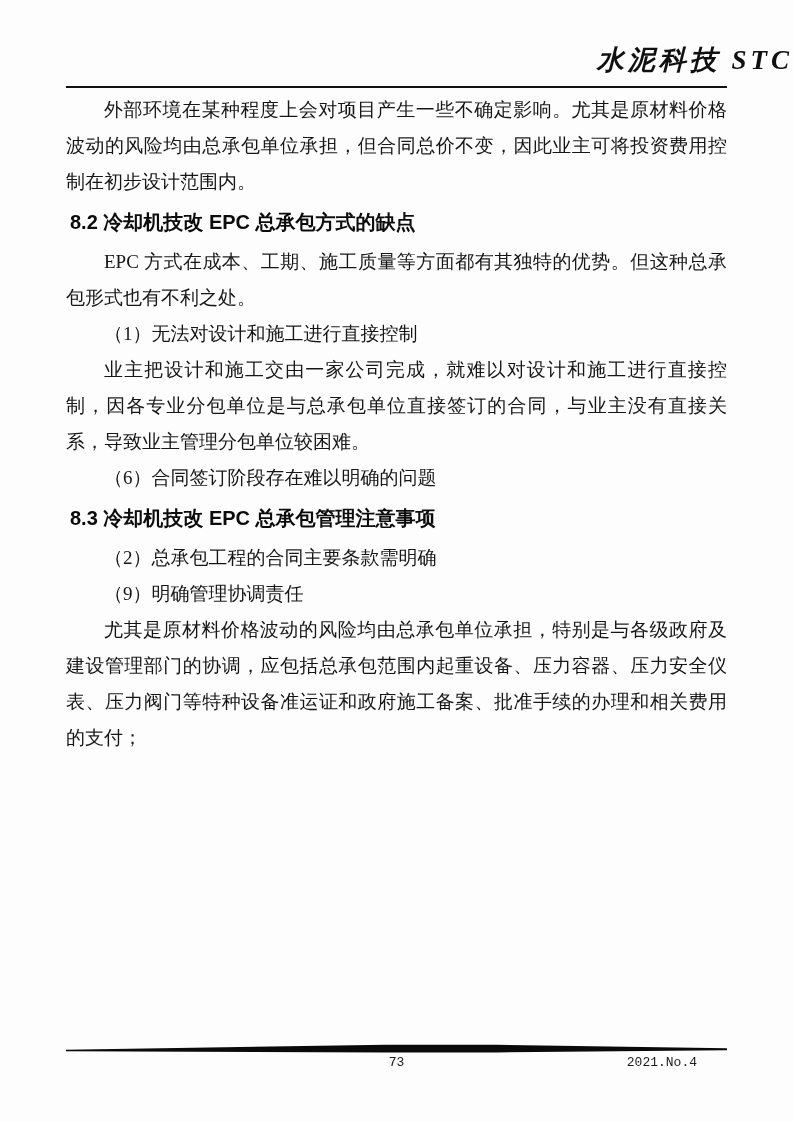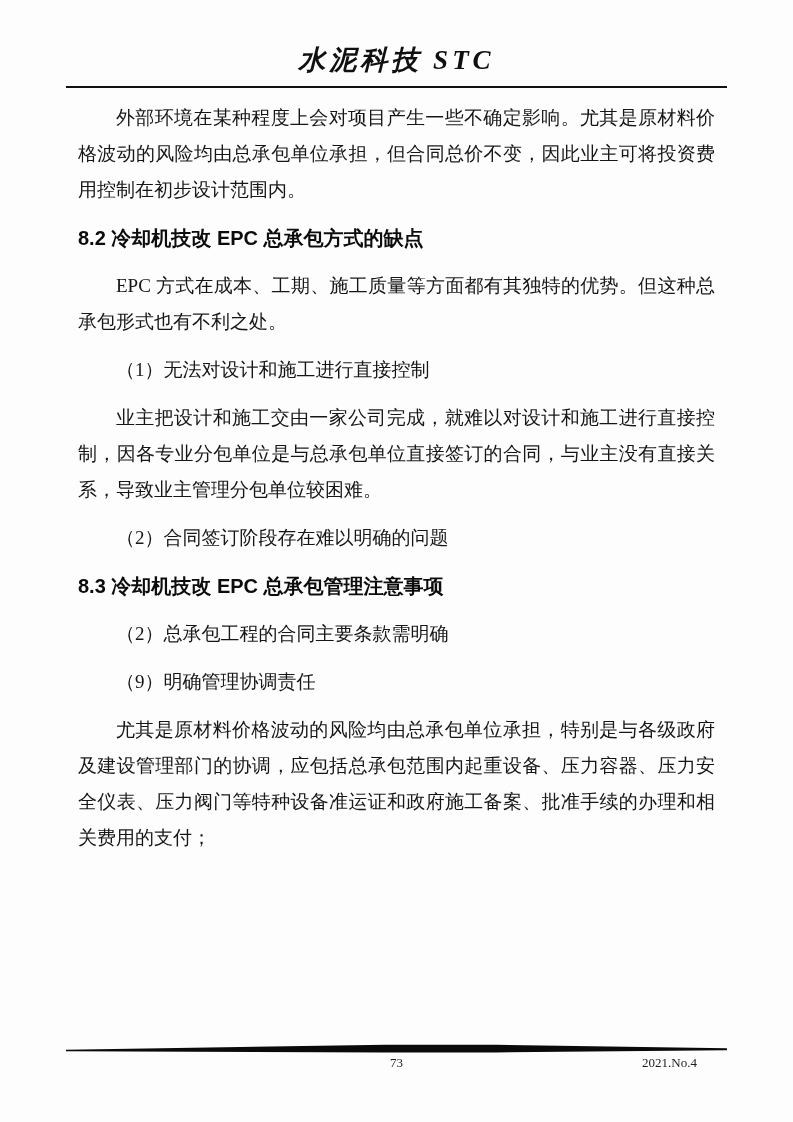--- a/index.html
+++ b/index.html
@@ -11,21 +11,21 @@
     position: relative;
     width: 793px;
     height: 1122px;
     background: #fdfdfd;
     overflow: hidden;
     color: #141414;
   }
   .journal-title {
     margin: 0;
     padding-top: 42px;
-    text-align: center;
+    text-align: right;
     font-family: "Liberation Serif", "DejaVu Serif", serif;
     font-style: italic;
     font-weight: 700;
     font-size: 27px;
     letter-spacing: 4px;
     color: #101010;
   }
   .header-rule {
     width: 661px;
     margin: 8px auto 0 auto;
@@ -35,25 +35,25 @@
   .article {
     width: 661px;
     margin: 4px auto 0 auto;
     font-family: "Liberation Serif", "DejaVu Serif", serif;
     font-size: 19px;
     line-height: 36px;
     text-align: justify;
     color: #161616;
   }
   .article p.para {
-    margin: 12px;
+    margin: 0;
     text-indent: 2em;
   }
   .article h2.heading {
-    margin: 12px;
+    margin: 4px;
     font-family: "Liberation Sans", "DejaVu Sans", sans-serif;
     font-size: 20px;
     font-weight: 700;
     line-height: 36px;
     text-indent: 0;
     color: #0c0c0c;
   }
   .footer {
     position: absolute;
     left: 66px;
@@ -62,21 +62,21 @@
   }
   .footer-rule-svg {
     display: block;
     width: 661px;
     height: 9px;
   }
   .footer-meta {
     position: relative;
     margin-top: 2px;
     height: 20px;
-    font-family: Liberation Serif, serif;
+    font-family: Liberation Mono, monospace;
     font-size: 13px;
     color: #1c1c1c;
   }
   .page-number {
     position: absolute;
     left: 0;
     right: 0;
     text-align: center;
   }
   .issue-label {
@@ -93,21 +93,21 @@
   <h1 class="journal-title">水泥科技 STC</h1>
 
   <div class="header-rule"></div>
 
   <div class="article" id="article-body">
       <p class="para">外部环境在某种程度上会对项目产生一些不确定影响。尤其是原材料价格波动的风险均由总承包单位承担，但合同总价不变，因此业主可将投资费用控制在初步设计范围内。</p>
       <h2 class="heading">8.2 冷却机技改 EPC 总承包方式的缺点</h2>
       <p class="para">EPC 方式在成本、工期、施工质量等方面都有其独特的优势。但这种总承包形式也有不利之处。</p>
       <p class="para">（1）无法对设计和施工进行直接控制</p>
       <p class="para">业主把设计和施工交由一家公司完成，就难以对设计和施工进行直接控制，因各专业分包单位是与总承包单位直接签订的合同，与业主没有直接关系，导致业主管理分包单位较困难。</p>
-      <p class="para">（2）合同签订阶段存在难以明确的问题</p>
+      <p class="para">（6）合同签订阶段存在难以明确的问题</p>
       <h2 class="heading">8.3 冷却机技改 EPC 总承包管理注意事项</h2>
       <p class="para">（2）总承包工程的合同主要条款需明确</p>
       <p class="para">（9）明确管理协调责任</p>
       <p class="para">尤其是原材料价格波动的风险均由总承包单位承担，特别是与各级政府及建设管理部门的协调，应包括总承包范围内起重设备、压力容器、压力安全仪表、压力阀门等特种设备准运证和政府施工备案、批准手续的办理和相关费用的支付；</p>
     </div>
 
   <div class="footer">
     <svg class="footer-rule-svg" viewBox="0 0 661 9" preserveAspectRatio="none" aria-hidden="true">
       <polygon points="0,5.8 320,0.8 430,0.8 661,4.2 661,6.2 430,8.4 320,8.4 0,7.2" fill="#0a0a0a"></polygon>
     </svg>

